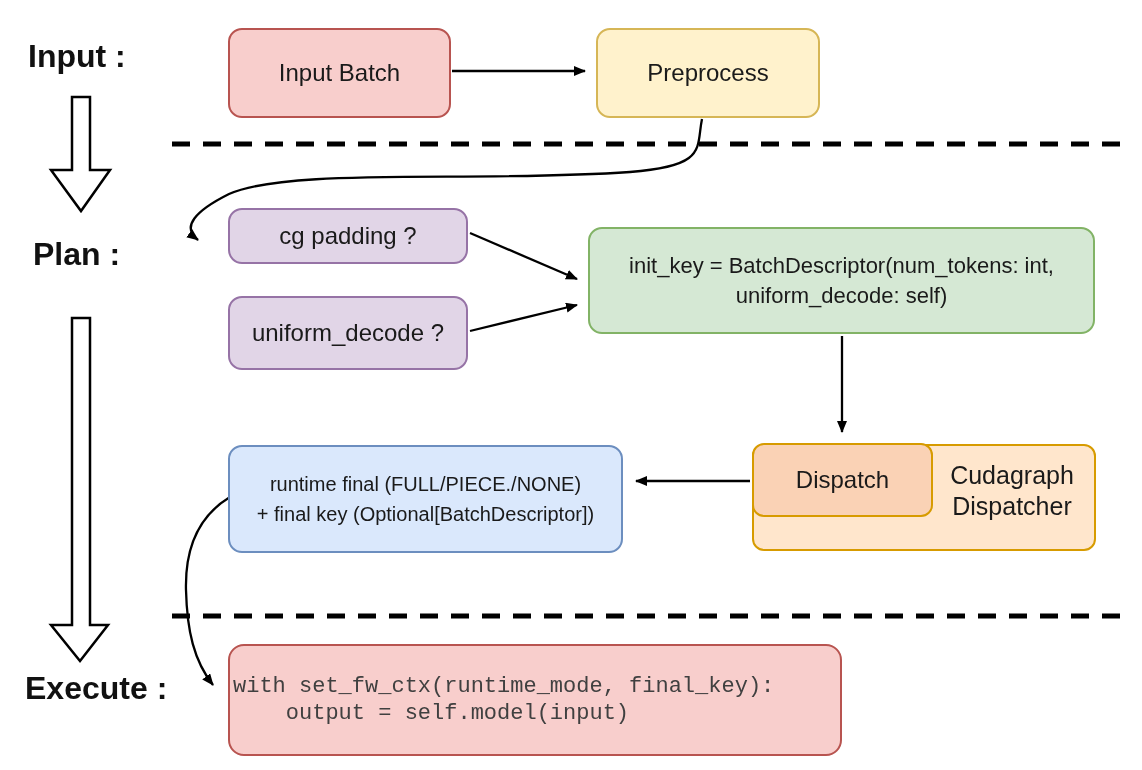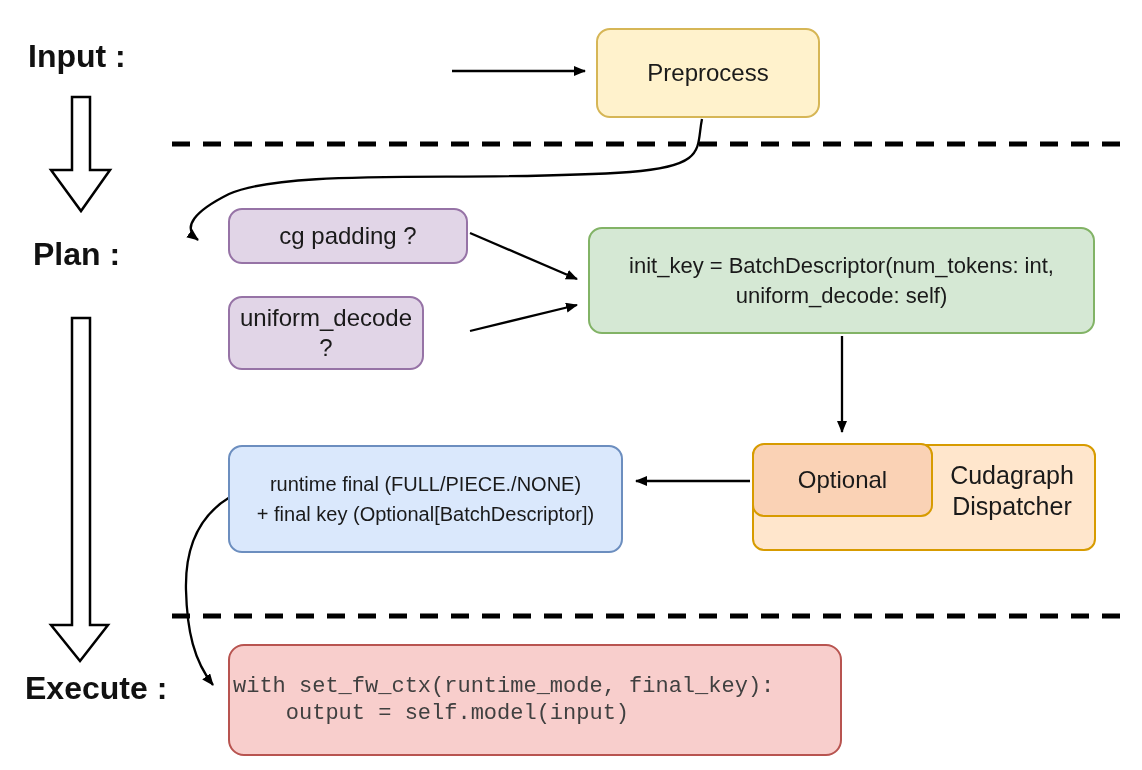--- a/index.html
+++ b/index.html
@@ -35,21 +35,21 @@
   .node-yellow{background:#FFF2CC;border-color:#D6B656;}
   .node-purple{background:#E1D5E7;border-color:#9673A6;}
   .node-green {background:#D5E8D4;border-color:#82B366;}
   .node-blue  {background:#DAE8FC;border-color:#6C8EBF;}
   .node-orange{background:#FFE6CC;border-color:#D79B00;}
   .node-peach {background:#FAD2B5;border-color:#D79B00;}
 
   #node-input-batch   {left:228px;top:28px;width:223px;height:90px;font-size:24px;}
   #node-preprocess    {left:596px;top:28px;width:224px;height:90px;font-size:24px;}
   #node-cg-padding    {left:228px;top:208px;width:240px;height:56px;font-size:24px;}
-  #node-uniform-decode{left:228px;top:296px;width:196px;height:74px;font-size:24px;}
+  #node-uniform-decode{left:228px;top:296px;width:240px;height:74px;font-size:24px;}
   #node-init-key      {left:588px;top:227px;width:507px;height:107px;font-size:22px;line-height:30px;}
   #node-cudagraph     {left:752px;top:444px;width:344px;height:107px;border-radius:12px;}
   #node-dispatch      {left:752px;top:443px;width:181px;height:74px;font-size:24px;border-radius:12px;}
   #cudagraph-label{
     position:absolute;left:932px;top:460px;width:160px;
     font-size:25px;line-height:31px;text-align:center;color:#1a1a1a;
   }
   #node-runtime-mode  {left:228px;top:445px;width:395px;height:108px;font-size:20px;line-height:30px;}
   #node-execute-code  {
     left:228px;top:644px;width:614px;height:112px;
@@ -94,38 +94,41 @@
 
     <line x1="750" y1="481" x2="636" y2="481" stroke="#000" stroke-width="2.3" marker-end="url(#arrowhead)"></line>
 
     <path d="M 230 497 C 197 517 185 551 186 590 C 187 631 194 661 213 685" fill="none" stroke="#000" stroke-width="2.3" marker-end="url(#arrowhead)"></path>
   </svg>
 
   <div class="stage-label" id="lbl-input">Input :</div>
   <div class="stage-label" id="lbl-plan">Plan :</div>
   <div class="stage-label" id="lbl-execute">Execute :</div>
 
+  <div class="node node-red" id="node-input-batch">
+    <span class="line">Input Batch</span>
+  </div>
   <div class="node node-yellow" id="node-preprocess">
     <span class="line">Preprocess</span>
   </div>
 
   <div class="node node-purple" id="node-cg-padding">
     <span class="line">cg padding ?</span>
   </div>
   <div class="node node-purple" id="node-uniform-decode">
     <span class="line">uniform_decode ?</span>
   </div>
   <div class="node node-green" id="node-init-key">
     <span class="line">init_key = BatchDescriptor(num_tokens: int,</span>
     <span class="line">uniform_decode: self)</span>
   </div>
 
   <div class="node node-orange" id="node-cudagraph"></div>
   <div class="node node-peach" id="node-dispatch">
-    <span class="line">Optional</span>
+    <span class="line">Dispatch</span>
   </div>
   <div id="cudagraph-label">Cudagraph Dispatcher</div>
 
   <div class="node node-blue" id="node-runtime-mode">
     <span class="line">runtime final (FULL/PIECE./NONE)</span>
     <span class="line">+ final key (Optional[BatchDescriptor])</span>
   </div>
 
   <div class="node node-red" id="node-execute-code">
     <span class="code-line">with set_fw_ctx(runtime_mode, final_key):</span>

